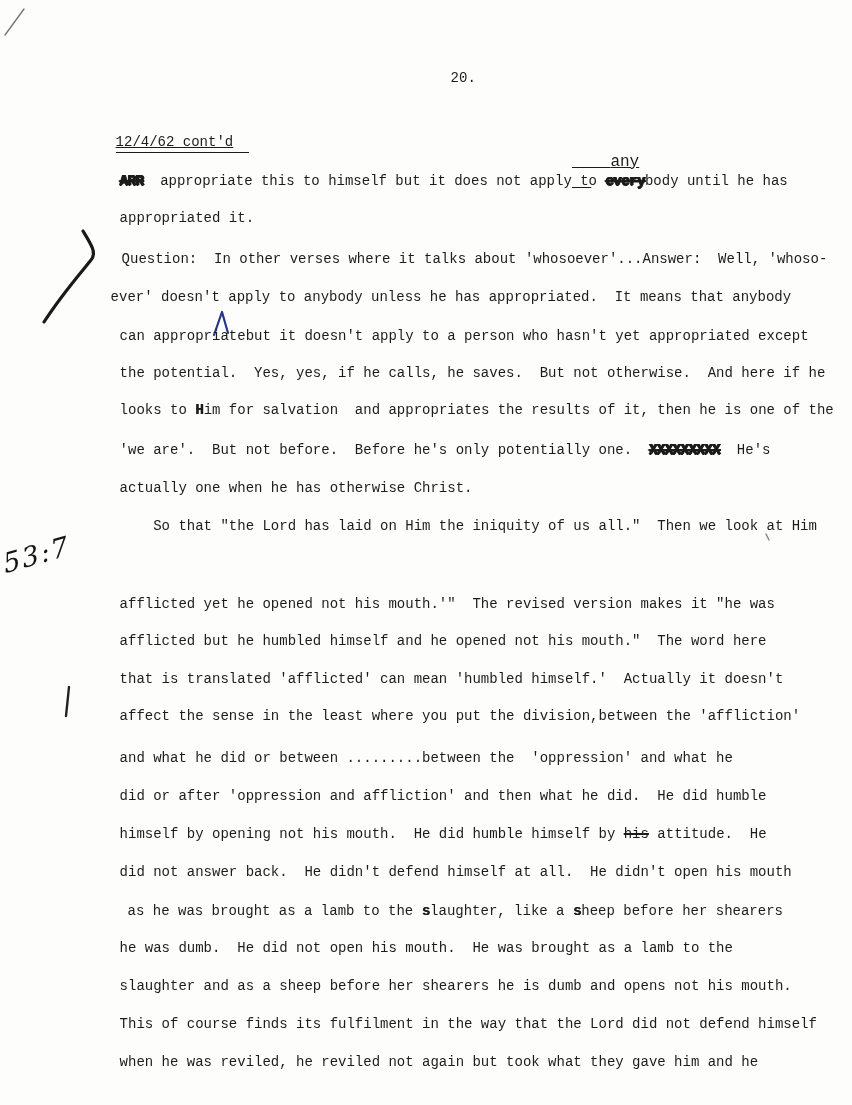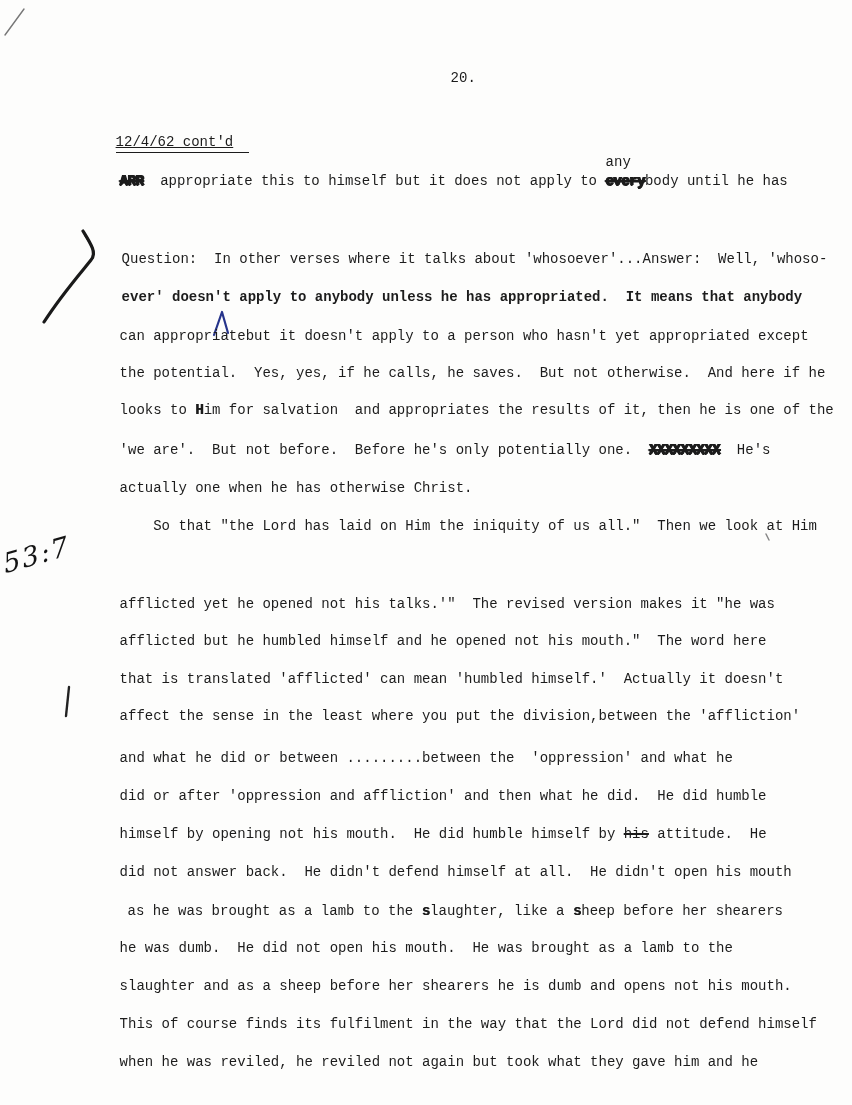--- a/index.html
+++ b/index.html
@@ -6,21 +6,21 @@
   .page {
     position:relative; width:852px; height:1105px;
     background:#fdfdfc; overflow:hidden;
     font-family:"Liberation Mono","DejaVu Sans Mono",monospace;
     font-size:14px; line-height:20px; color:#1c1c1c;
   }
   .line { position:absolute; white-space:pre; }
   .line span { white-space:pre; }
   .pageno { left:417px; top:48px; }
   .heading { border-bottom:1.6px solid #1c1c1c; padding-right:16px; padding-bottom:2px;text-decoration:underline; }
-  .insert { font-size:14px; }
+  .insert { font-size:16px;text-decoration:underline; }
   .xout {
     font-weight:700; letter-spacing:-0.5px;
     text-decoration:line-through; text-decoration-thickness:2px;
     text-shadow:1px 0 0 currentColor, -0.5px 0 0 currentColor, 0 0.5px 0 currentColor;
   }
   .struck { text-decoration:line-through; text-decoration-thickness:1.5px; }
   .ot { font-weight:700; text-shadow:0.6px 0 0 currentColor; }
   .marks { position:absolute; left:0; top:0; width:852px; height:1105px; pointer-events:none; }
   .scripture-ref {
     position:absolute; left:2px; top:542px; width:90px;
@@ -56,26 +56,29 @@
   </div>
 
   <div class="line insert" style="left:572px; top:132px;">
     <span>any</span>
   </div>
 
   <div class="line" style="left:86px; top:151px;">
     <span class="xout">ARR</span><span>  appropriate this to himself but it does not apply to </span><span class="xout">every</span><span>body until he has</span>
   </div>
 
+  <div class="line" style="left:86px; top:188px;">
+    <span>appropriated it.</span>
+  </div>
 
   <div class="line" style="left:88px; top:229px;">
     <span>Question:  In other verses where it talks about 'whosoever'...Answer:  Well, 'whoso-</span>
   </div>
 
-  <div class="line" style="left:88px; top:267px;font-weight:bold;">
+  <div class="line" style="left:77px; top:267px;">
     <span>ever' doesn't apply to anybody unless he has appropriated.  It means that anybody</span>
   </div>
 
 
   <div class="line" style="left:86px; top:306px;">
     <span>can appropriate</span><span>but it doesn't apply to a person who hasn't yet appropriated except</span>
   </div>
 
   <div class="line" style="left:86px; top:343px;">
     <span>the potential.  Yes, yes, if he calls, he saves.  But not otherwise.  And here if he</span>
@@ -92,21 +95,21 @@
   <div class="line" style="left:86px; top:458px;">
     <span>actually one when he has otherwise Christ.</span>
   </div>
 
   <div class="line" style="left:86px; top:496px;">
     <span>    So that "the Lord has laid on Him the iniquity of us all."  Then we look at Him</span>
   </div>
 
 
   <div class="line" style="left:86px; top:574px;">
-    <span>afflicted yet he opened not his talks.'"  The revised version makes it "he was</span>
+    <span>afflicted yet he opened not his mouth.'"  The revised version makes it "he was</span>
   </div>
 
   <div class="line" style="left:86px; top:611px;">
     <span>afflicted but he humbled himself and he opened not his mouth."  The word here</span>
   </div>
 
   <div class="line" style="left:86px; top:649px;">
     <span>that is translated 'afflicted' can mean 'humbled himself.'  Actually it doesn't</span>
   </div>
 

